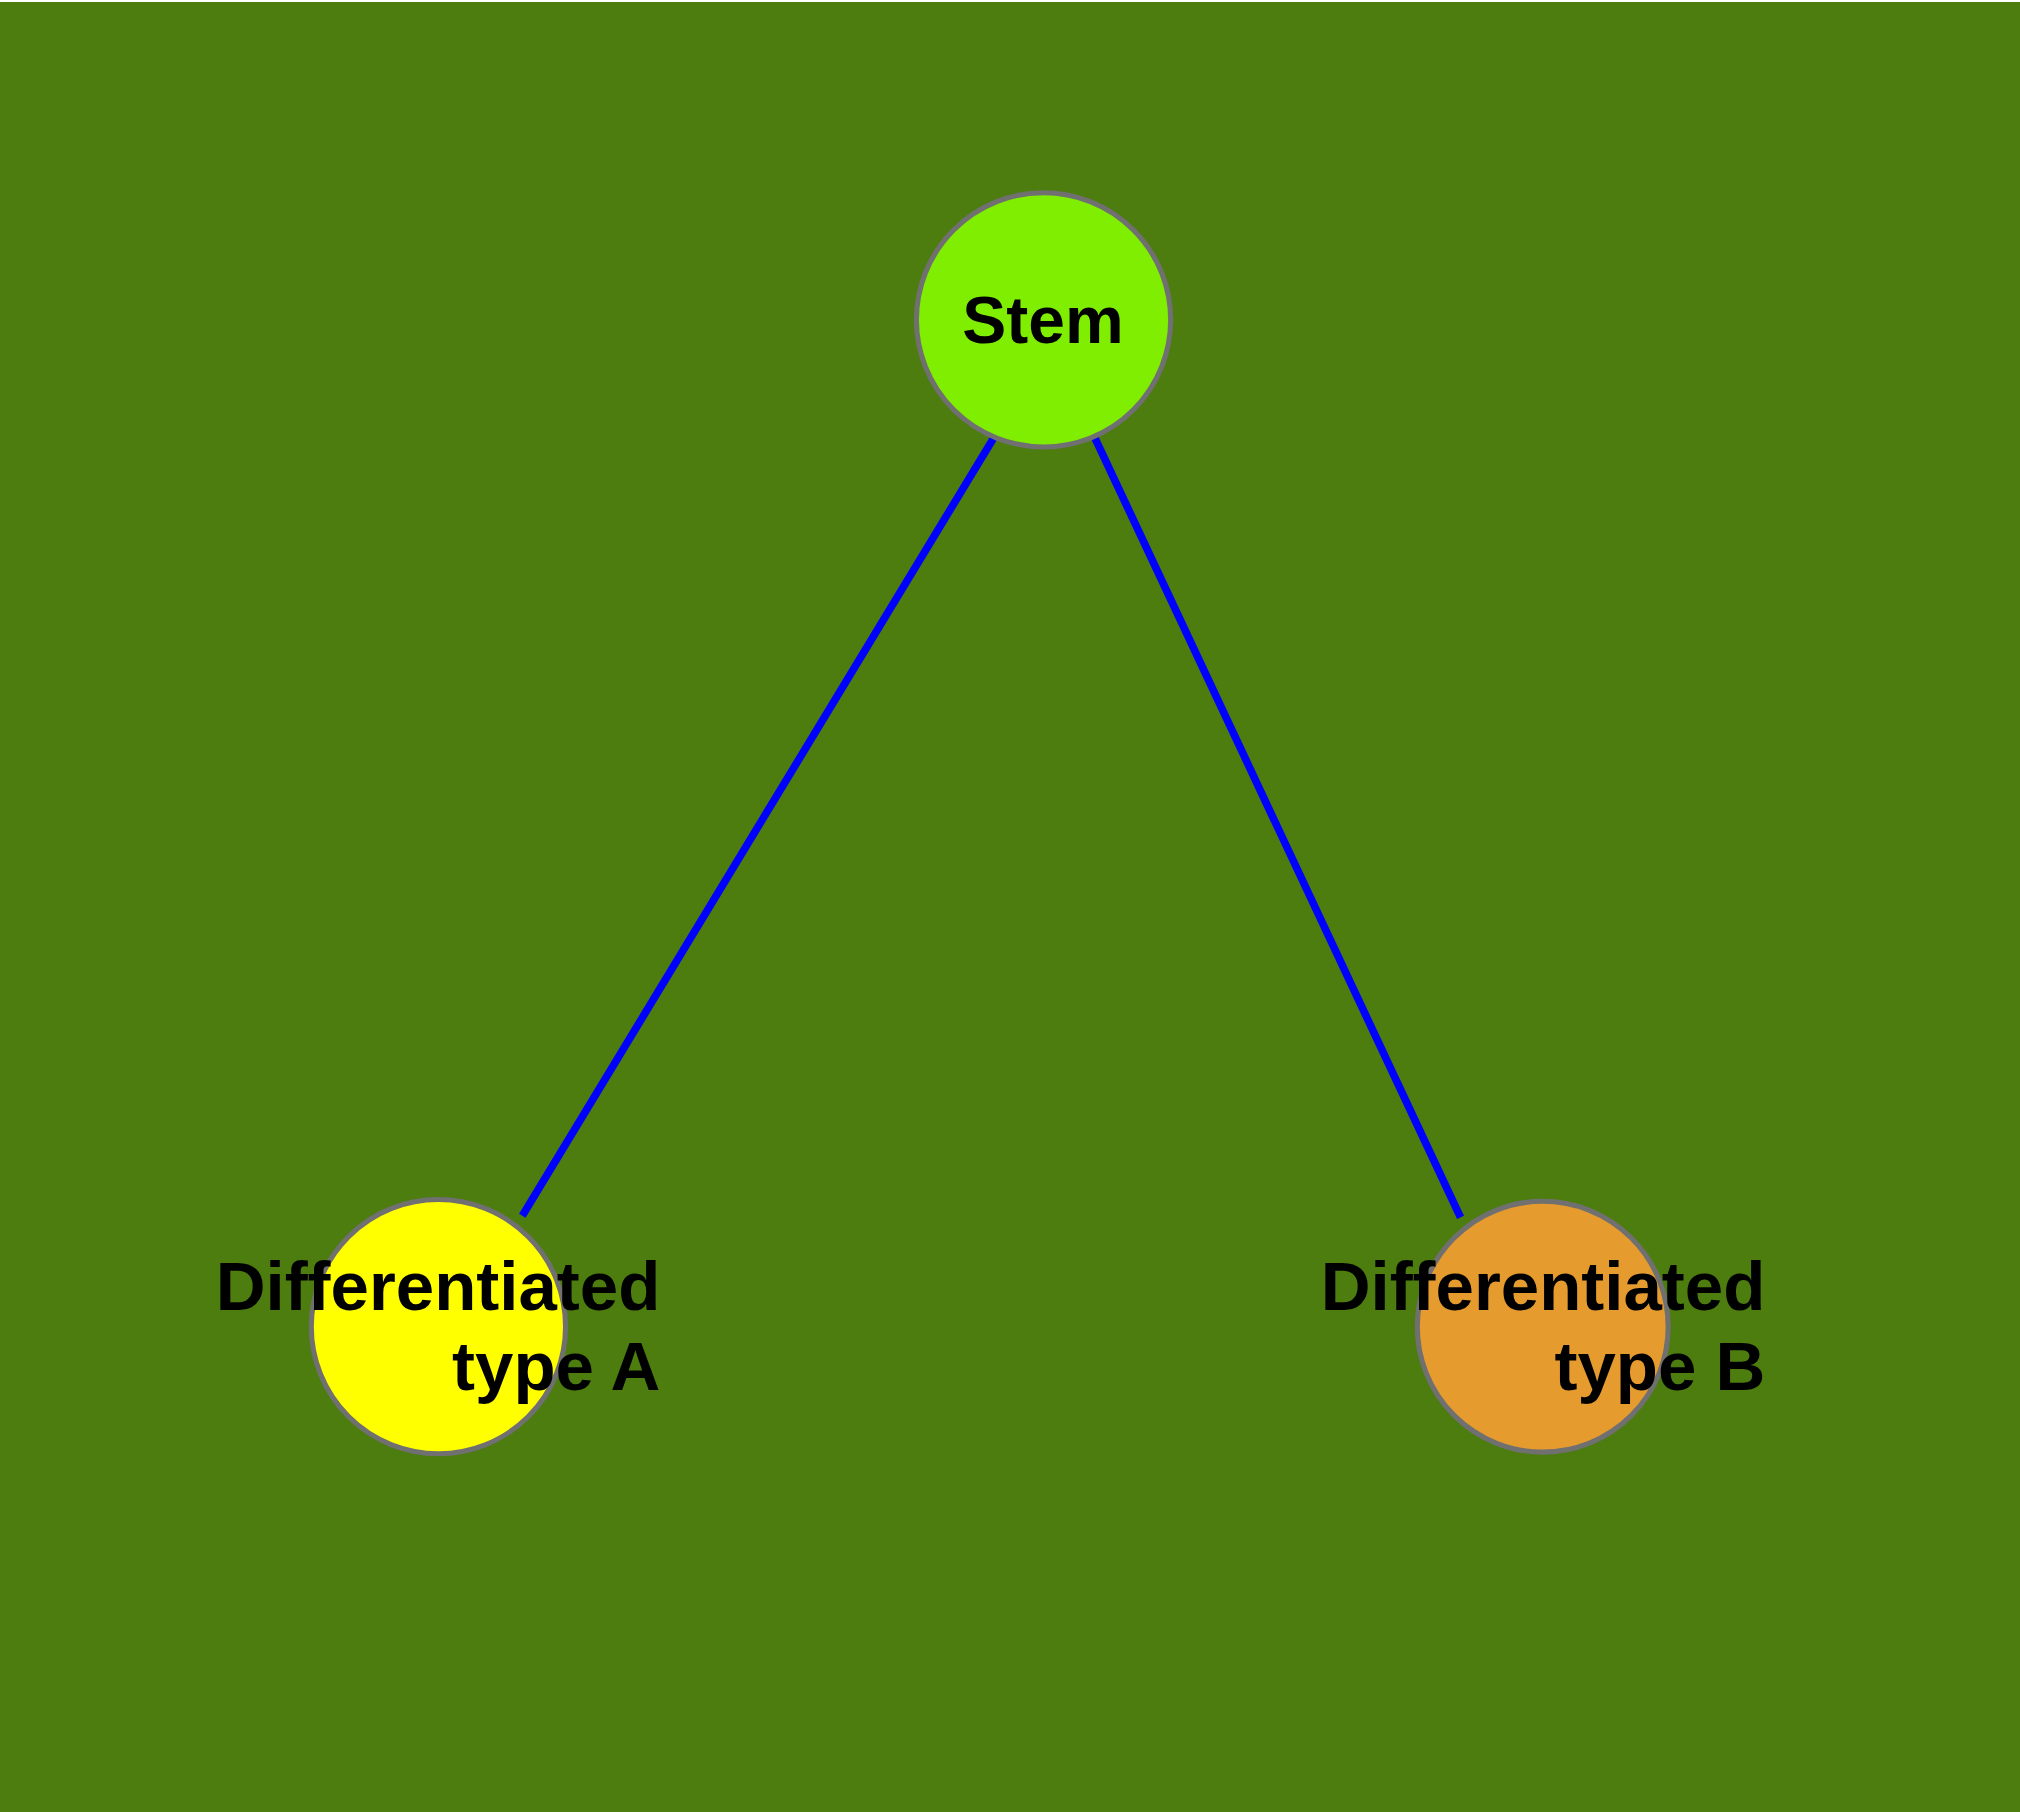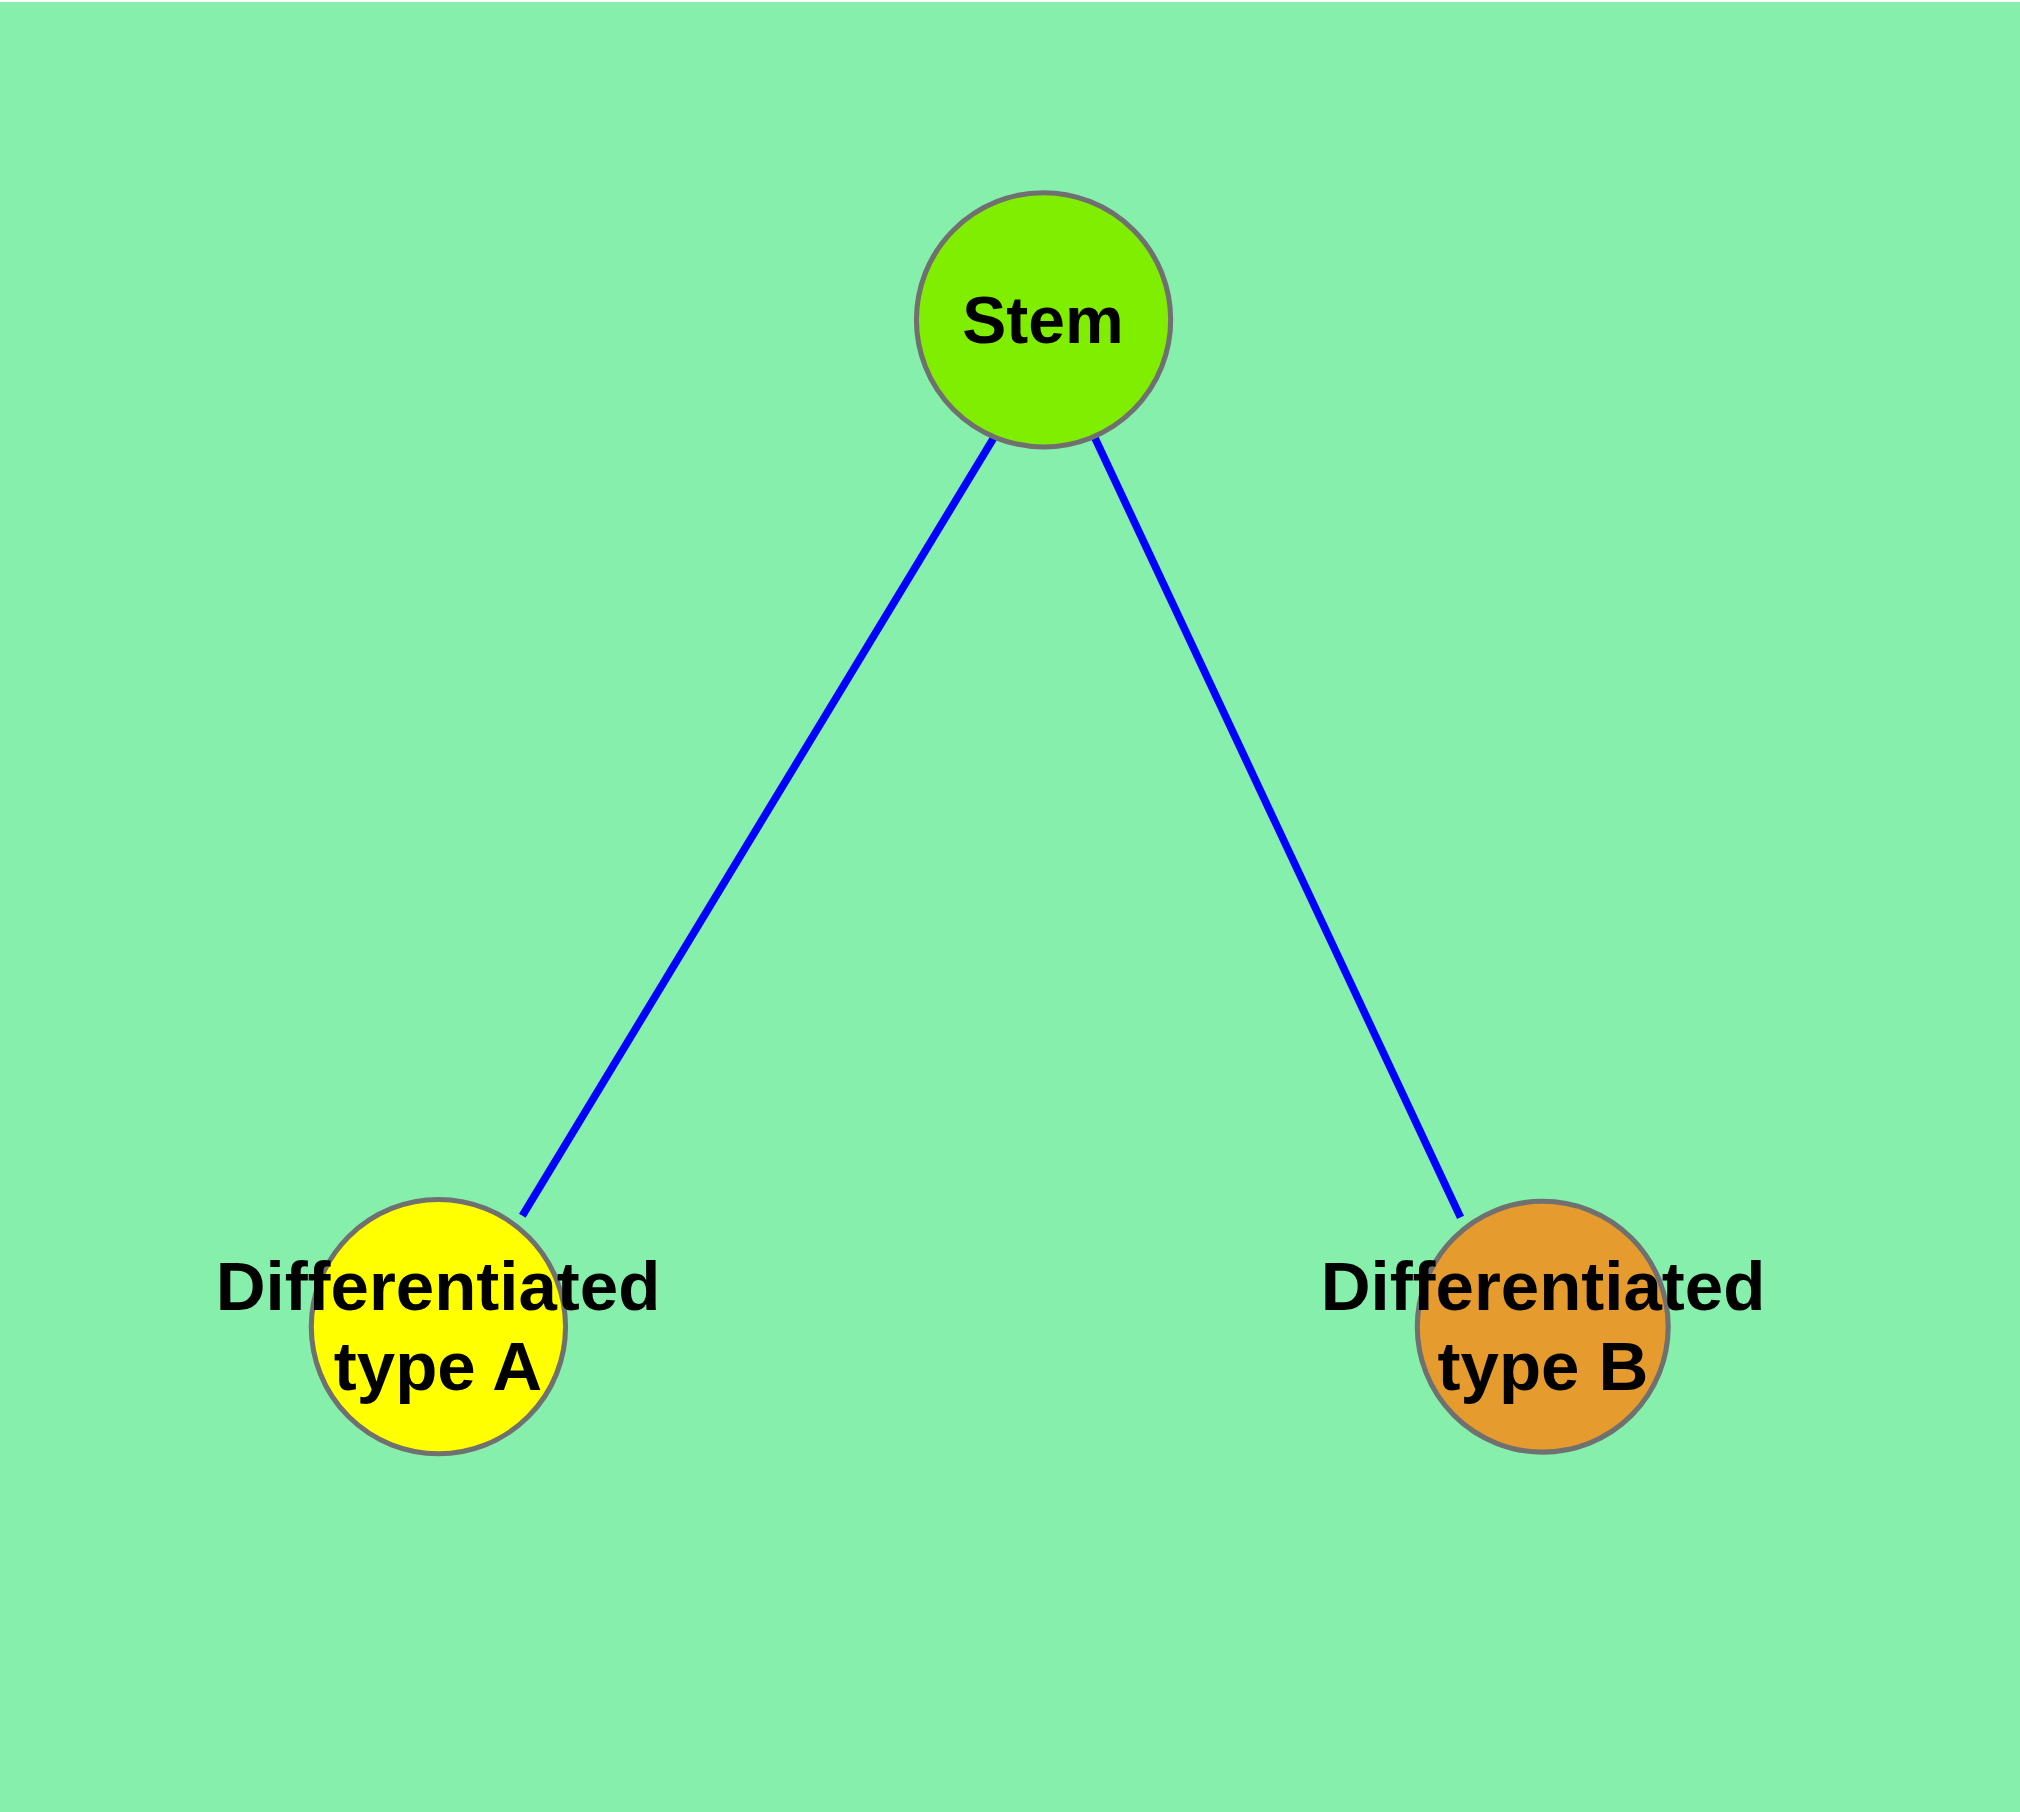--- a/index.html
+++ b/index.html
@@ -11,21 +11,21 @@
   body {
     width: 2021px;
     height: 1812px;
     overflow: hidden;
     font-family: "Liberation Sans", "DejaVu Sans", sans-serif;
   }
   #graph-canvas {
     position: relative;
     width: 2021px;
     height: 1812px;
-    background: #86efac;
+    background: #4d7c0f;
     box-sizing: border-box;
     border-top: 2.5px solid #ffffff;
     overflow: hidden;
   }
   #graph-svg {
     position: absolute;
     left: 0;
     top: 0;
     width: 2021px;
     height: 1812px;
@@ -36,21 +36,21 @@
     color: #000000;
     font-weight: bold;
     font-family: "Liberation Sans", "DejaVu Sans", sans-serif;
     text-align: center;
     line-height: 1.16;
     white-space: pre;
     pointer-events: none;
     transform: translate(-50%, -50%);
   }
   .label-root  { font-size: 66px; }
-  .label-leaf  { font-size: 69px; }
+  .label-leaf  { font-size: 69px; text-align: right; }
 </style>
 </head>
 <body>
 
 <div id="graph-canvas">
 
   <svg id="graph-svg" viewBox="0 0 2384 2138">
 
     <g>
       <line x1="1173" y1="513" x2="616" y2="1432" stroke="#0000ff" stroke-width="9" stroke-linecap="butt"></line>

